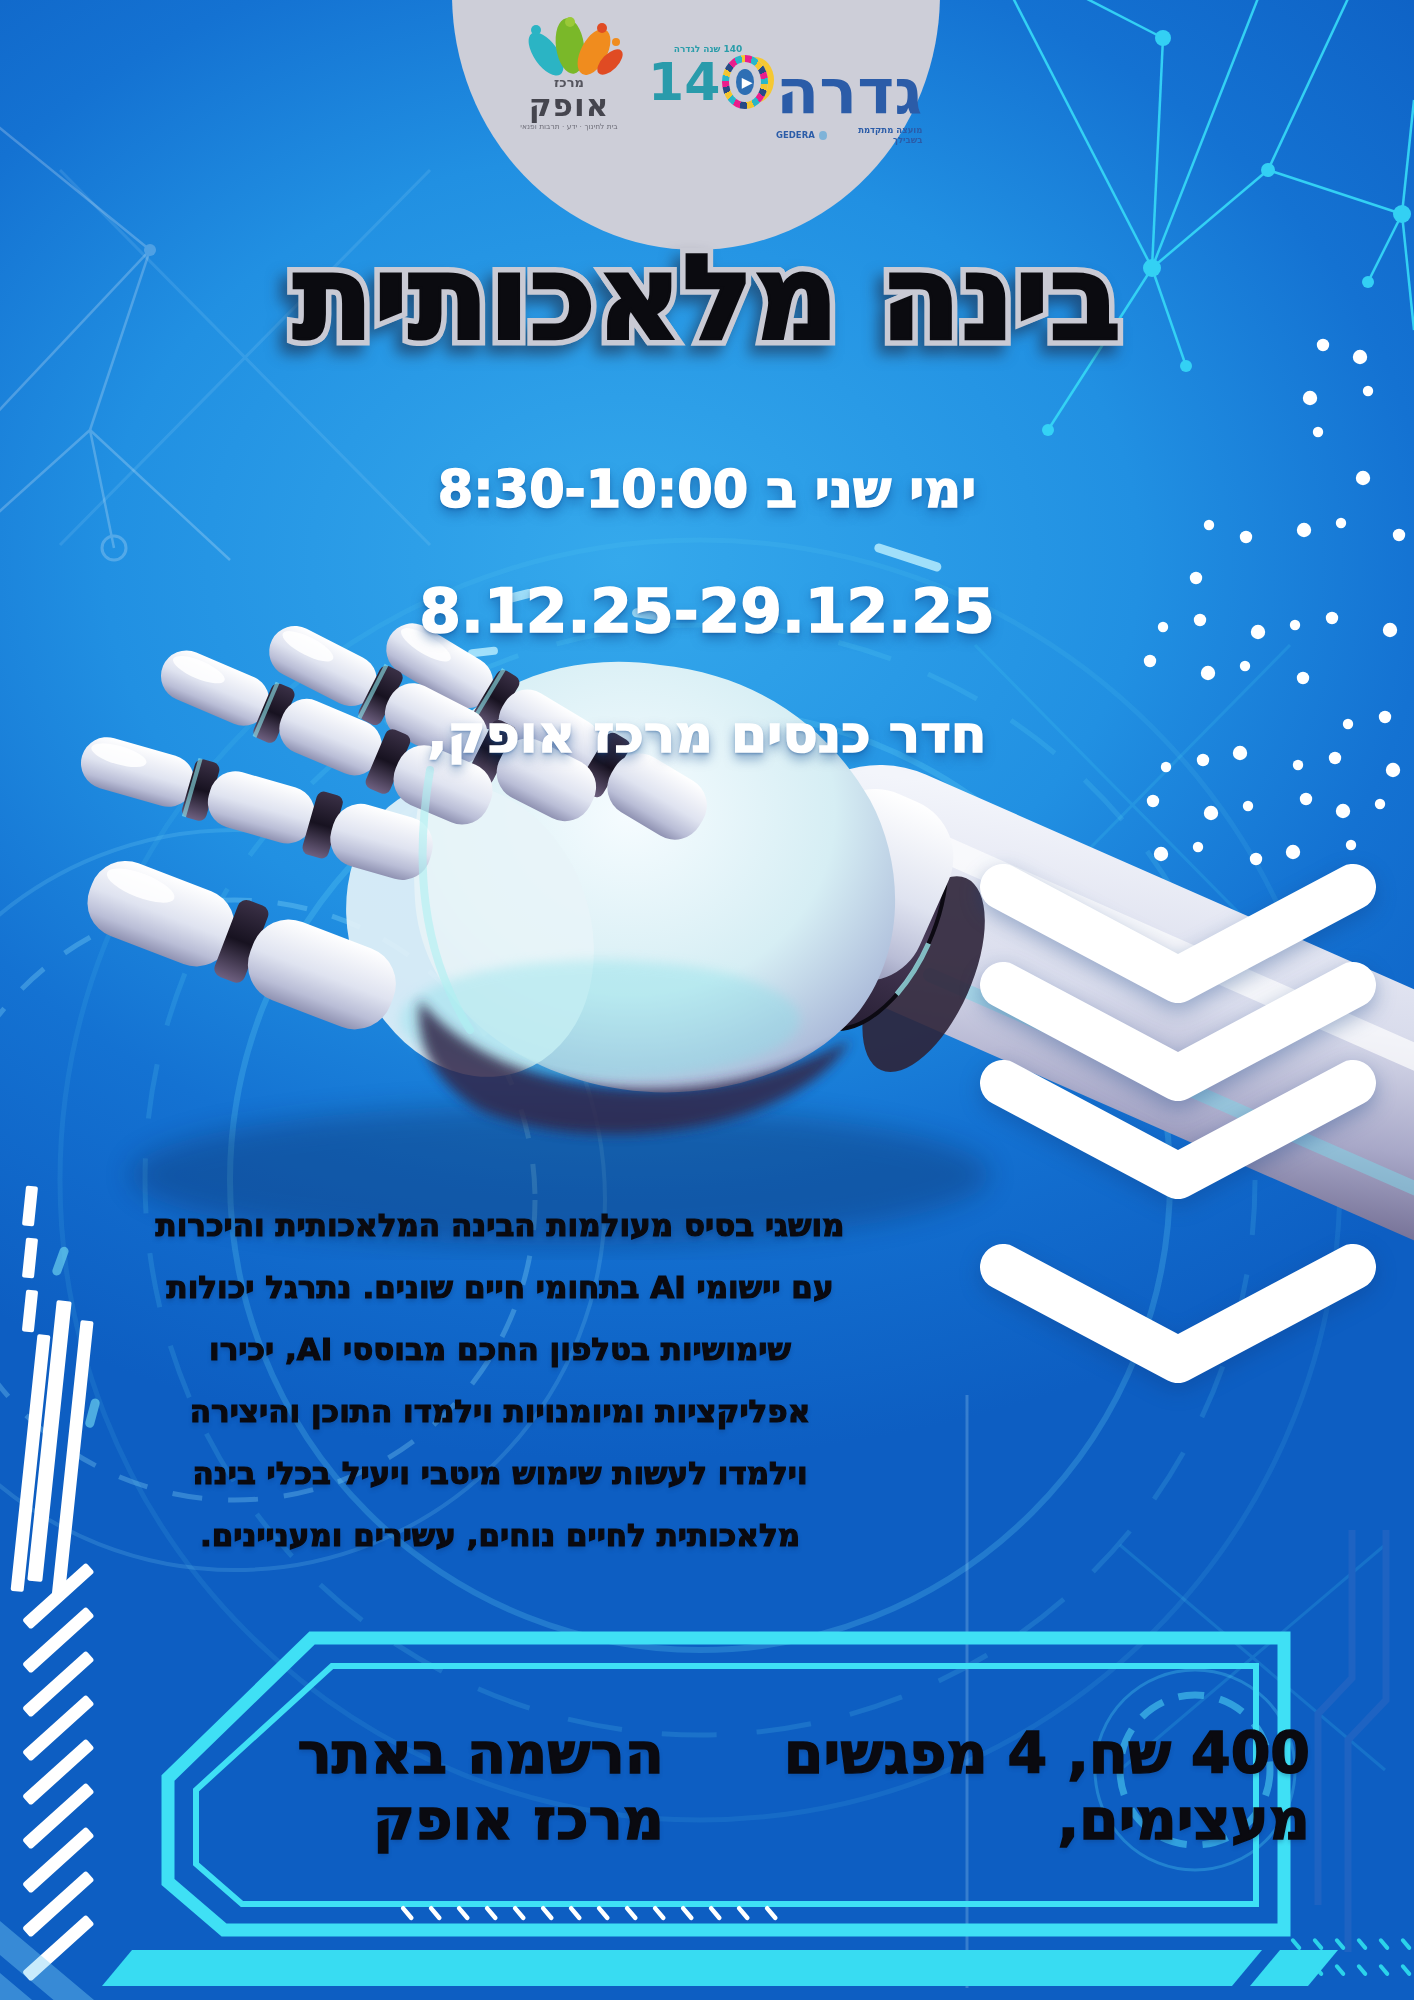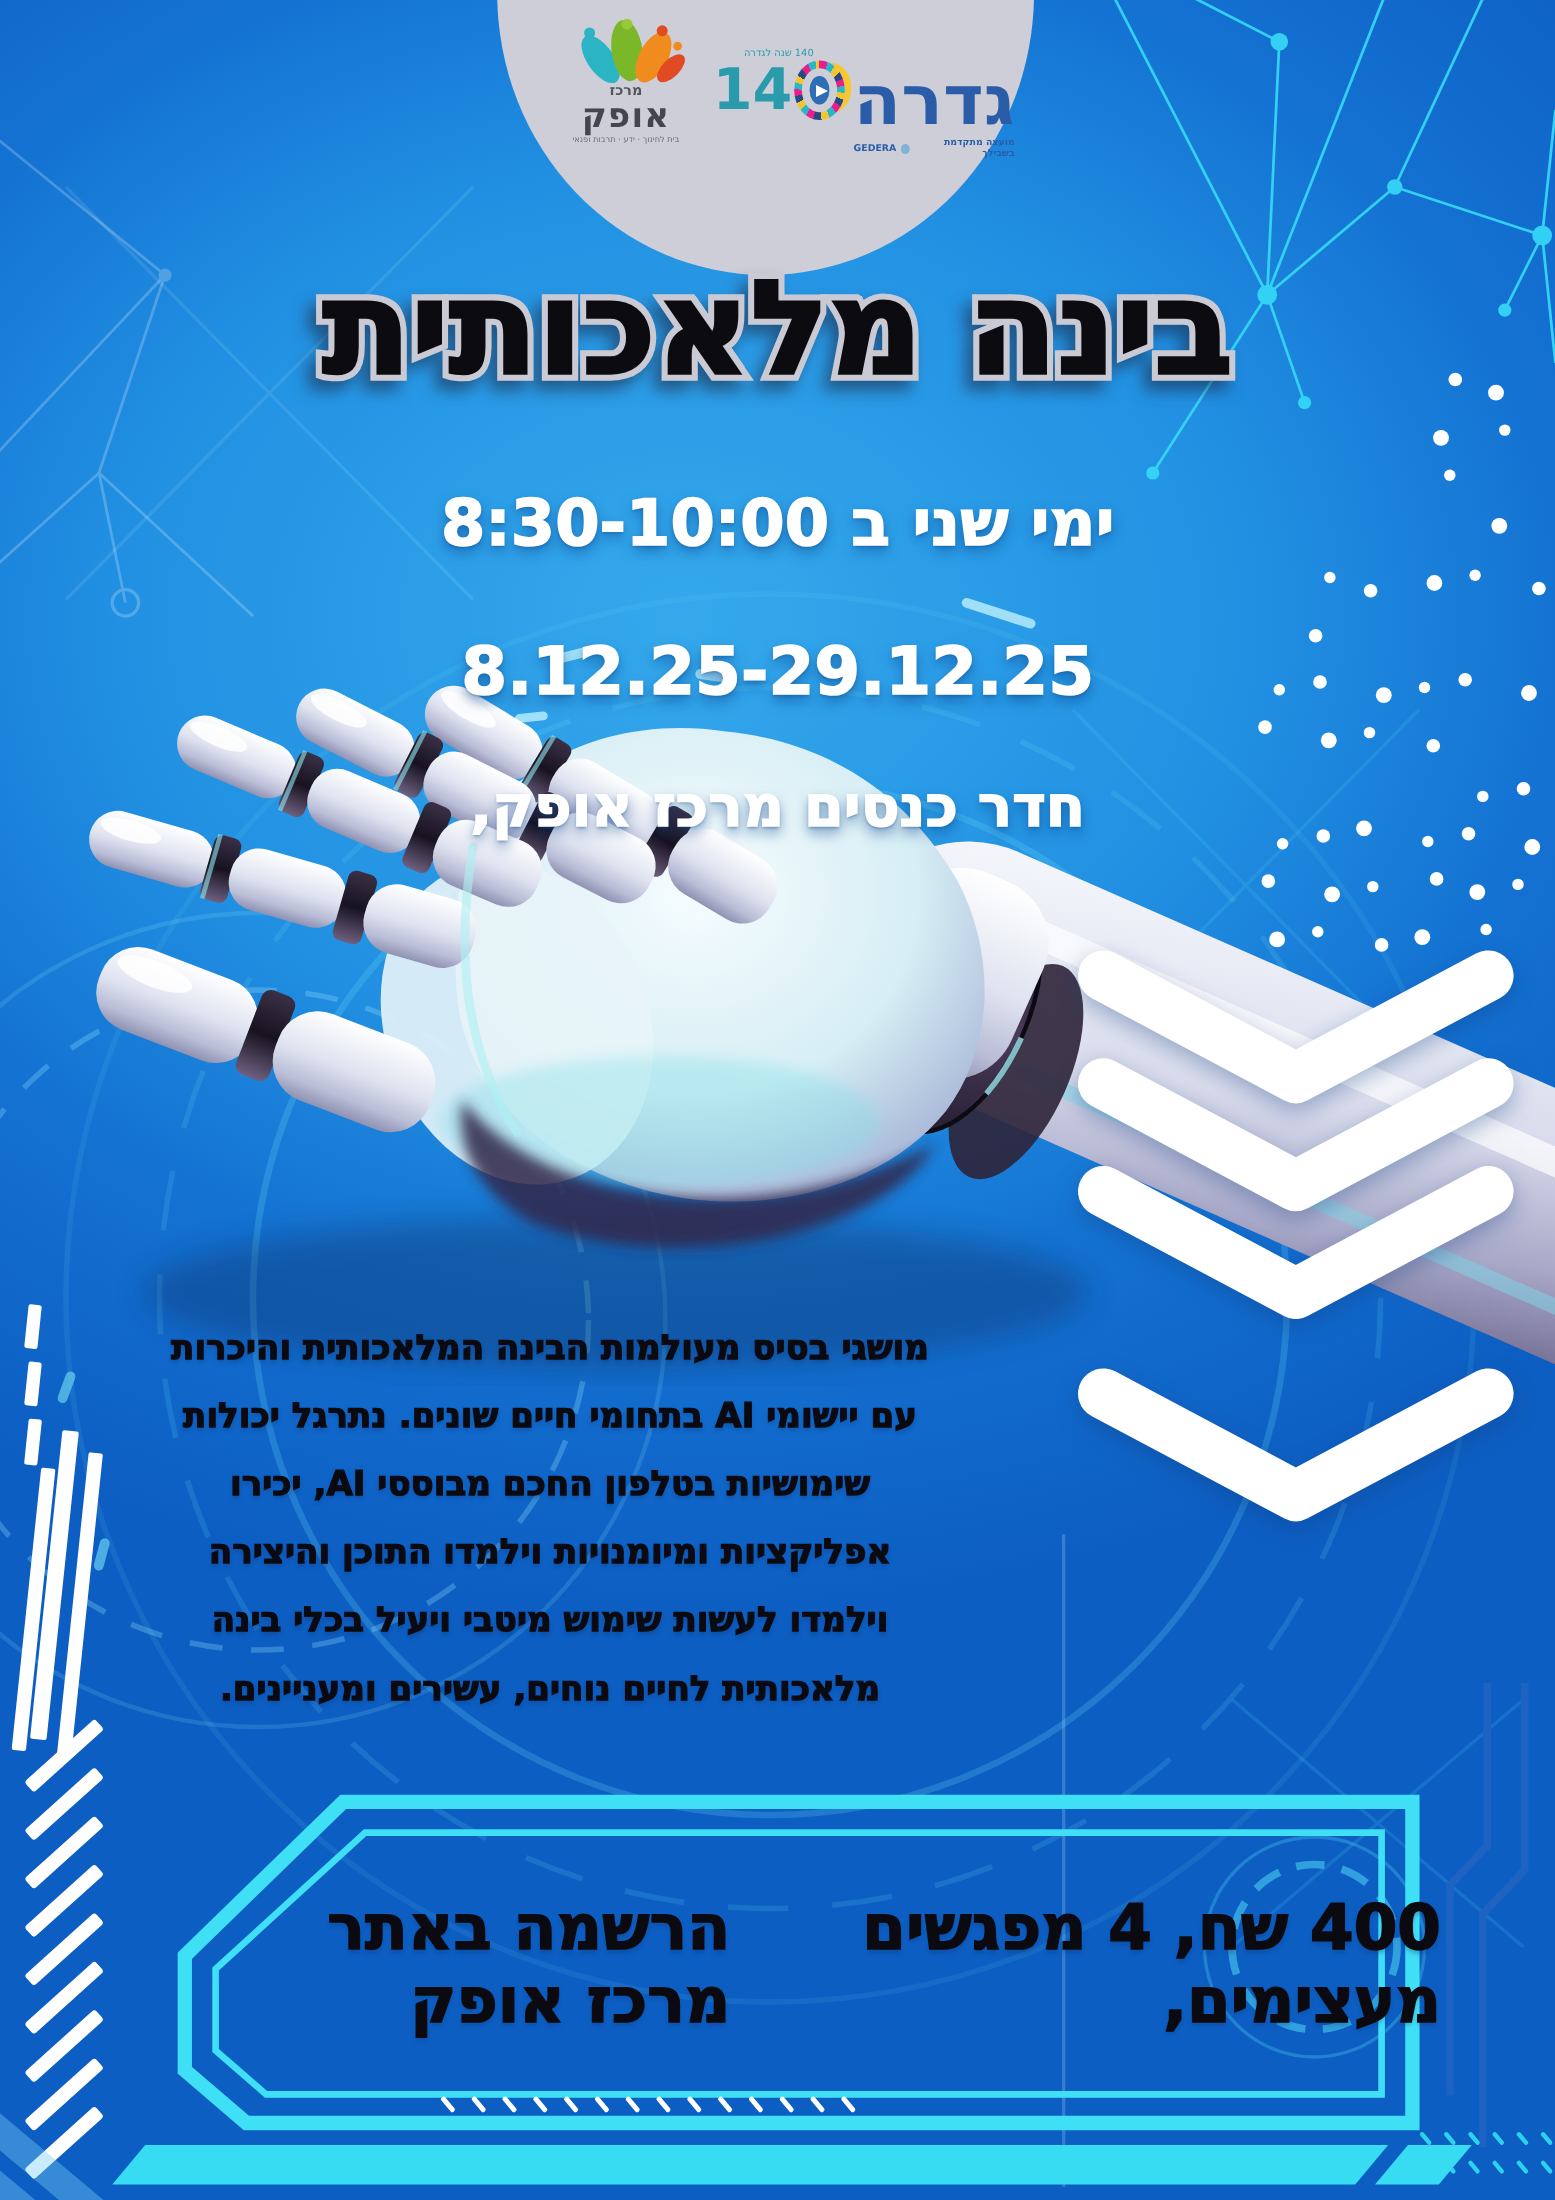--- a/index.html
+++ b/index.html
@@ -11,21 +11,21 @@
   .abs{position:absolute;}
   svg{display:block;}
   
   .top-oval{left:452px;top:-262px;width:488px;height:512px;border-radius:50%;background:#cdced8;}
   .ofek-logo{left:506px;top:16px;width:126px;text-align:center;direction:rtl;}
   .ofek-top{font-size:13px;font-weight:bold;color:#55555e;line-height:1;}
   .ofek-main{font-size:31px;font-weight:bold;color:#45454e;line-height:1.05;letter-spacing:1px;}
   .ofek-tag{font-size:7.5px;color:#6d6d78;line-height:1.3;}
   .gedera-logo{left:648px;top:44px;width:250px;direction:ltr;display:flex;align-items:flex-start;gap:8px;}
   .g-mark{width:120px;text-align:center;}
-  .g-anniv{font-size:9px;color:#2a9daa;font-weight:normal;line-height:1.2;direction:rtl;}
+  .g-anniv{font-size:9px;color:#2a9daa;font-weight:bold;line-height:1.2;direction:rtl;}
   .g-row{display:flex;align-items:center;justify-content:center;gap:2px;}
   .g-14{font-size:52px;font-weight:bold;color:#299bab;line-height:1;}
   .g-sun{position:relative;display:inline-block;width:54px;height:54px;border-radius:50%;
     background:repeating-conic-gradient(#e91e8c 0 16deg,#29b6c8 16deg 32deg,#f3c52f 32deg 48deg,#274a85 48deg 64deg);
     box-shadow:10px -2px 0 -4px #f5c832;}
   .g-sun::before{content:"";position:absolute;inset:7px;border-radius:50%;background:#cdced8;}
   .g-sun::after{content:"";position:absolute;inset:14px;border-radius:50%;background:#2e6fb4;}
   .g-play{position:absolute;inset:0;z-index:2;display:flex;align-items:center;justify-content:center;
     color:#fff;font-size:14px;padding-left:4px;}
   .g-city{font-size:63px;font-weight:bold;color:#2b5ca8;line-height:1;margin-top:16px;direction:rtl;}
@@ -36,21 +36,21 @@
     font-size:118px;font-weight:bold;line-height:1.1;letter-spacing:0px;}
   .title-back{position:absolute;left:0;right:0;color:#0b0b10;
     -webkit-text-stroke:14px #c9cad4;
     text-shadow:5px 5px 0 #c9cad4,-5px 5px 0 #c9cad4,5px -5px 0 #c9cad4,-5px -5px 0 #c9cad4;
     filter:drop-shadow(-7px 9px 7px rgba(25,25,45,.5));}
   .title-front{position:relative;color:#0b0b10;-webkit-text-stroke:3px #0b0b10;}
   
   .sched{left:0;right:0;text-align:center;direction:rtl;color:#ffffff;font-weight:bold;
     -webkit-text-stroke:1.5px #fff;
     text-shadow:0 6px 12px rgba(12,70,140,.55),0 2px 3px rgba(12,70,140,.45);}
-  .sched-1{top:441px;font-size:58px;}
+  .sched-1{top:460px;font-size:51px;}
   .sched-2{top:576px;font-size:60px;}
   .sched-3{top:704px;font-size:52px;}
   
   .chev{left:978px;width:400px;height:150px;filter:drop-shadow(0 7px 10px rgba(15,60,130,.35));}
   .chev-1{top:862px;} .chev-2{top:960px;} .chev-3{top:1058px;} .chev-4{top:1242px;}
   
   .desc{left:40px;top:1194px;width:920px;text-align:center;direction:rtl;
     font-size:31px;font-weight:bold;color:#0a0a10;line-height:62px;
     -webkit-text-stroke:1.2px #0a0a10;text-shadow:0 3px 4px rgba(10,50,110,.35);}
   

